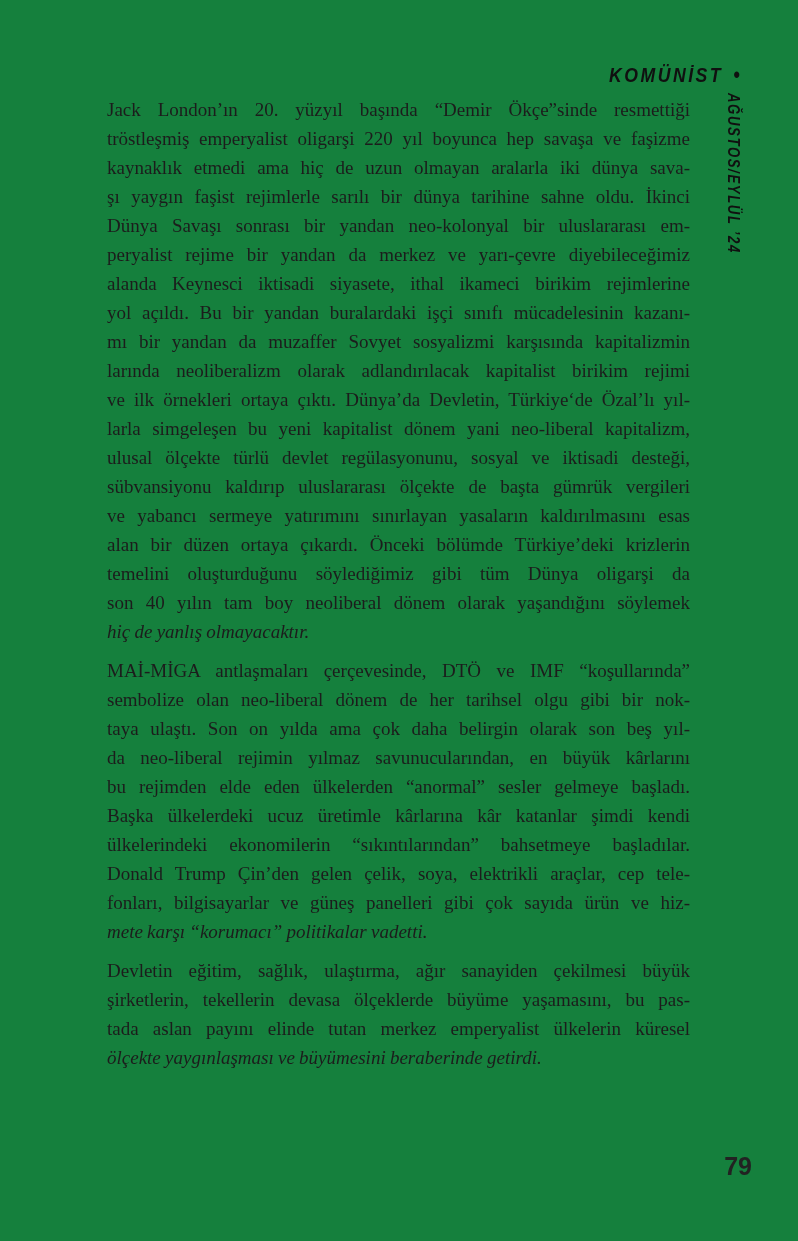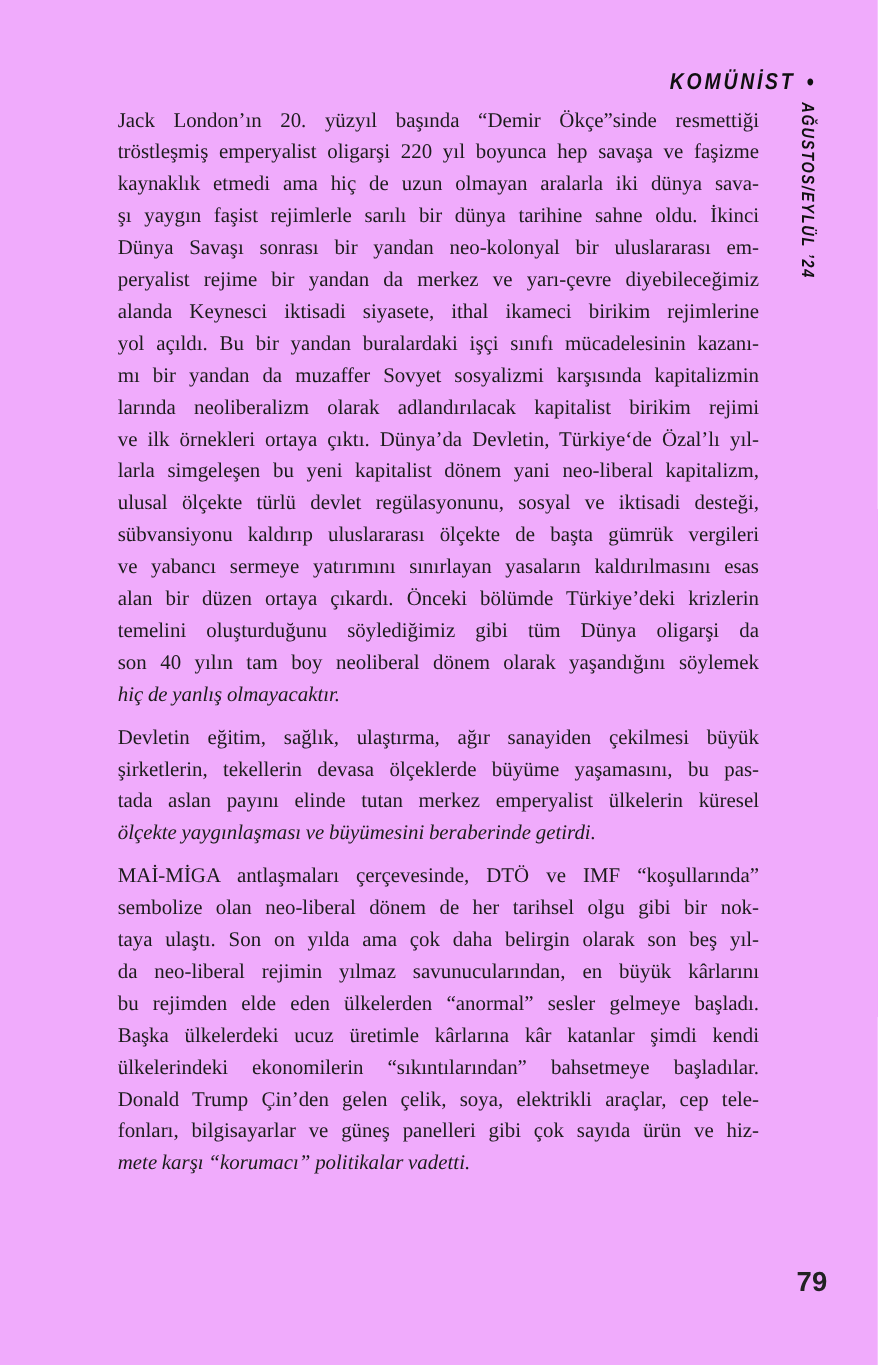--- a/index.html
+++ b/index.html
@@ -3,21 +3,21 @@
 <meta charset="utf-8">
 <style>
   html, body {
     margin: 0;
     padding: 0;
   }
   .page {
     position: relative;
     width: 798px;
     height: 1241px;
-    background: #f0abfc;
+    background: #15803d;
     overflow: hidden;
     font-family: "Liberation Serif", serif;
   }
 
   
   .masthead {
     position: absolute;
     top: 63px;
     right: 58px;
     display: flex;
@@ -117,34 +117,34 @@
         <div class="line">larla simgeleşen bu yeni kapitalist dönem yani neo-liberal kapitalizm,</div>
         <div class="line">ulusal ölçekte türlü devlet regülasyonunu, sosyal ve iktisadi desteği,</div>
         <div class="line">sübvansiyonu kaldırıp uluslararası ölçekte de başta gümrük vergileri</div>
         <div class="line">ve yabancı sermeye yatırımını sınırlayan yasaların kaldırılmasını esas</div>
         <div class="line">alan bir düzen ortaya çıkardı. Önceki bölümde Türkiye’deki krizlerin</div>
         <div class="line">temelini oluşturduğunu söylediğimiz gibi tüm Dünya oligarşi da</div>
         <div class="line">son 40 yılın tam boy neoliberal dönem olarak yaşandığını söylemek</div>
         <div class="line last">hiç de yanlış olmayacaktır.</div>
       </div>
       <div class="paragraph">
-        <div class="line">Devletin eğitim, sağlık, ulaştırma, ağır sanayiden çekilmesi büyük</div>
-        <div class="line">şirketlerin, tekellerin devasa ölçeklerde büyüme yaşamasını, bu pas-</div>
-        <div class="line">tada aslan payını elinde tutan merkez emperyalist ülkelerin küresel</div>
-        <div class="line last">ölçekte yaygınlaşması ve büyümesini beraberinde getirdi.</div>
-      </div>
-      <div class="paragraph">
         <div class="line">MAİ-MİGA antlaşmaları çerçevesinde, DTÖ ve IMF “koşullarında”</div>
         <div class="line">sembolize olan neo-liberal dönem de her tarihsel olgu gibi bir nok-</div>
         <div class="line">taya ulaştı. Son on yılda ama çok daha belirgin olarak son beş yıl-</div>
         <div class="line">da neo-liberal rejimin yılmaz savunucularından, en büyük kârlarını</div>
         <div class="line">bu rejimden elde eden ülkelerden “anormal” sesler gelmeye başladı.</div>
         <div class="line">Başka ülkelerdeki ucuz üretimle kârlarına kâr katanlar şimdi kendi</div>
         <div class="line">ülkelerindeki ekonomilerin “sıkıntılarından” bahsetmeye başladılar.</div>
         <div class="line">Donald Trump Çin’den gelen çelik, soya, elektrikli araçlar, cep tele-</div>
         <div class="line">fonları, bilgisayarlar ve güneş panelleri gibi çok sayıda ürün ve hiz-</div>
         <div class="line last">mete karşı “korumacı” politikalar vadetti.</div>
       </div>
+      <div class="paragraph">
+        <div class="line">Devletin eğitim, sağlık, ulaştırma, ağır sanayiden çekilmesi büyük</div>
+        <div class="line">şirketlerin, tekellerin devasa ölçeklerde büyüme yaşamasını, bu pas-</div>
+        <div class="line">tada aslan payını elinde tutan merkez emperyalist ülkelerin küresel</div>
+        <div class="line last">ölçekte yaygınlaşması ve büyümesini beraberinde getirdi.</div>
+      </div>
     </div>
 
   <div class="page-number">79</div>
 
 </div>
 
 </body></html>

